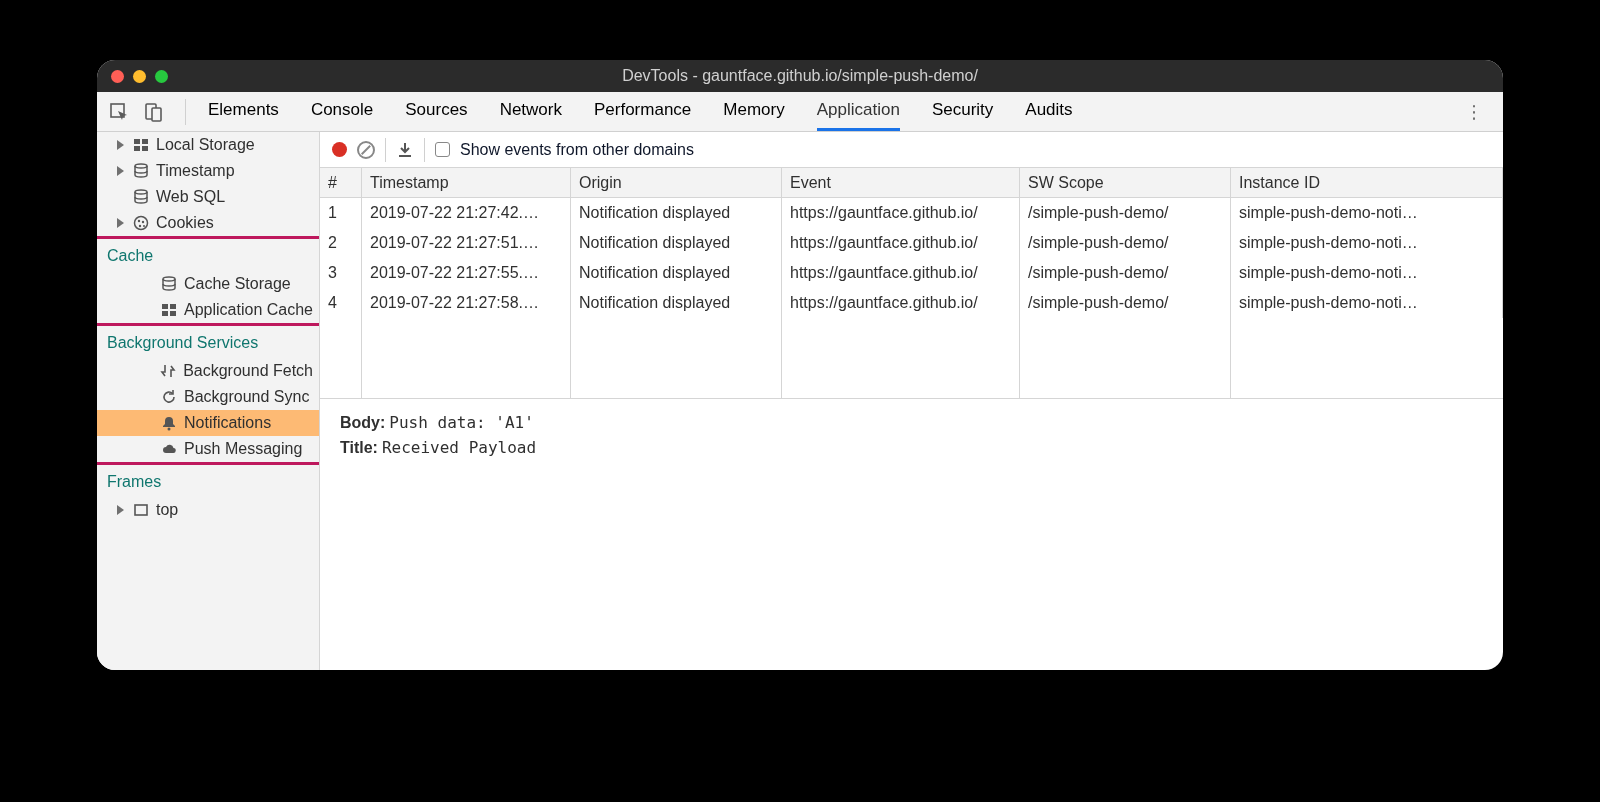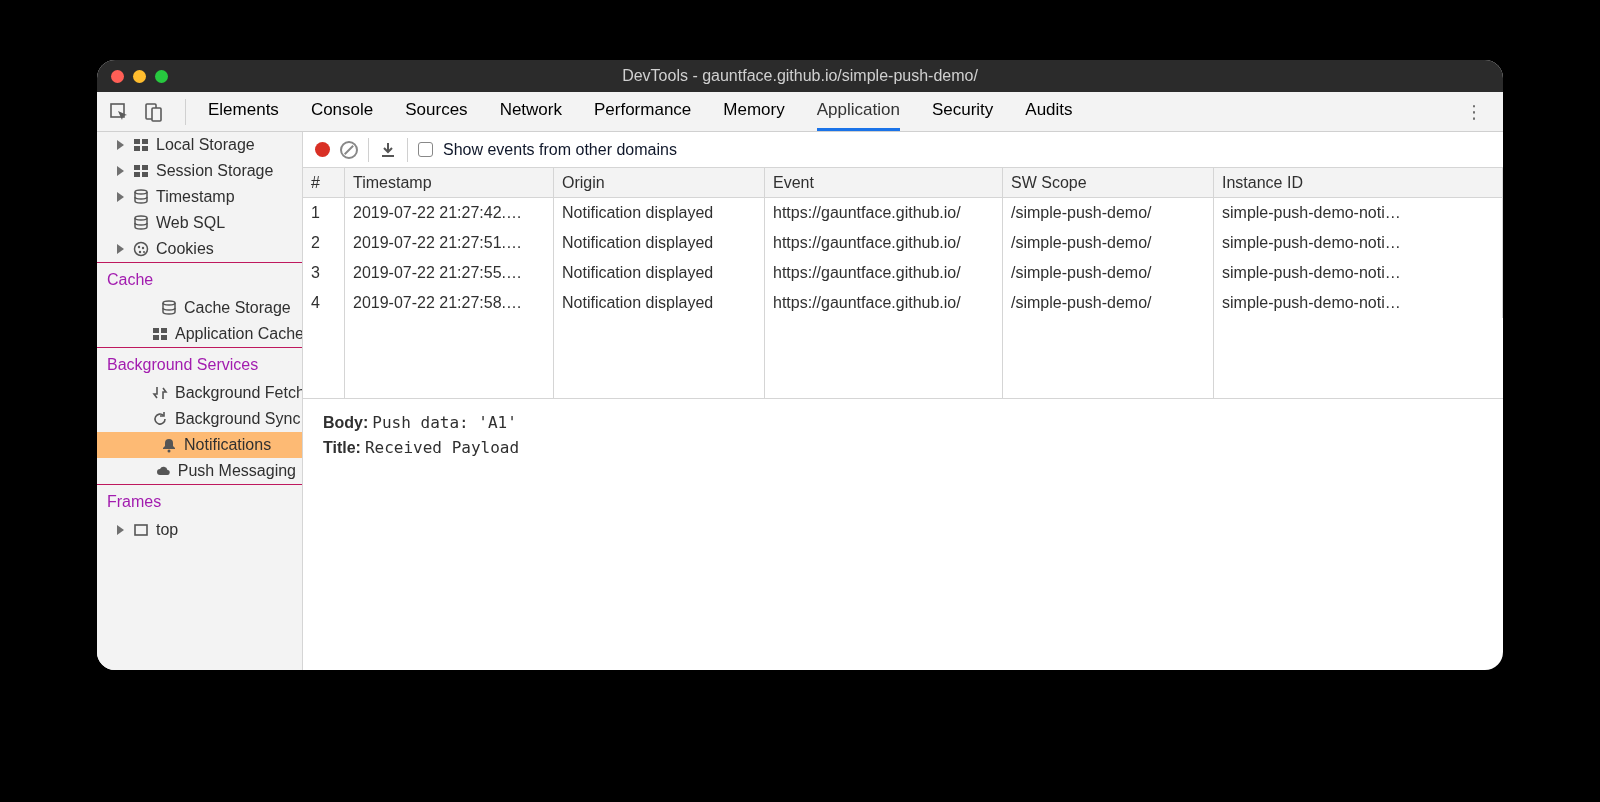--- a/index.html
+++ b/index.html
@@ -11,22 +11,22 @@
 .tl.r{background:#ff5f56}.tl.y{background:#ffbd2e}.tl.g{background:#27c93f}
 .titlebar .title { margin:0 auto; font-size:16px; }
 .toolbar { height:40px; background:#f3f3f3; border-bottom:1px solid #d0d0d0; display:flex; align-items:center; padding:0 10px; }
 .toolbar .tool-btn { width:24px; height:24px; margin-right:10px; display:flex; align-items:center; justify-content:center; color:#5a5a5a; }
 .toolbar .sep { width:1px; height:26px; background:#d0d0d0; margin:0 10px; }
 .tabs { display:flex; gap:32px; margin-left:12px; }
 .tab { font-size:17px; color:#000000; padding:8px 0; cursor:pointer; }
 .tab.active { color:#333; border-bottom:3px solid #1a73e8; }
 .menu-dots { margin-left:auto; font-size:18px; color:#666; padding:0 10px; cursor:pointer;}
 .body { flex:1; display:flex; min-height:0; }
-.sidebar { width:206px; background:#f3f3f3; border-right:1px solid #d5d5d5; overflow-y:auto; font-size:16px; color:#303030; }
-.sidebar .cat { padding:8px 10px 6px; color:#a21caf; border-top:1px solid #be185d; }
+.sidebar { width:223px; background:#f3f3f3; border-right:1px solid #d5d5d5; overflow-y:auto; font-size:16px; color:#303030; }
+.sidebar .cat { padding:8px 10px 6px; color:#0f766e; border-top:3px solid #be185d; }
 .sb-item { display:flex; align-items:center; padding:4px 6px 4px 20px; cursor:pointer; gap:6px; white-space:nowrap; }
 .sb-item.nested { padding-left:48px; }
 .sb-item.selected { background:#fdba74; }
 .tri { display:inline-block; width:0; height:0; border-top:5px solid transparent; border-bottom:5px solid transparent; border-left:7px solid #707070; margin-right:2px;}
 .spacer { display:inline-block; width:9px; }
 .ico { width:18px; height:18px; display:inline-flex; align-items:center; justify-content:center; color:#545454; flex:none; }
 .main { flex:1; display:flex; flex-direction:column; min-width:0; }
 .tbar2 { height:36px; border-bottom:1px solid #d5d5d5; display:flex; align-items:center; padding:0 12px; gap:10px; font-size:16px; color:#0f172a; }
 .rec { width:15px; height:15px; border-radius:50%; background:#d93025; }
 .no-entry { width:18px; height:18px; border:2.2px solid #888; border-radius:50%; position:relative; }
@@ -91,32 +91,20 @@
             <span class="tri"></span>
             <span class="ico">
               <svg width="16" height="16" viewBox="0 0 16 16">
                 <rect x="1" y="2" width="6" height="5" fill="#555"></rect>
                 <rect x="9" y="2" width="6" height="5" fill="#555"></rect>
                 <rect x="1" y="9" width="6" height="5" fill="#555"></rect>
                 <rect x="9" y="9" width="6" height="5" fill="#555"></rect>
               </svg>
             </span>
             <span>Local Storage</span>
-          </div>
-          <div class="sb-item">
-            <span class="tri"></span>
-            <span class="ico">
-              <svg width="16" height="16" viewBox="0 0 16 16">
-                <rect x="1" y="2" width="6" height="5" fill="#555"></rect>
-                <rect x="9" y="2" width="6" height="5" fill="#555"></rect>
-                <rect x="1" y="9" width="6" height="5" fill="#555"></rect>
-                <rect x="9" y="9" width="6" height="5" fill="#555"></rect>
-              </svg>
-            </span>
-            <span>Session Storage</span>
           </div>
           <div class="sb-item">
             <span class="tri"></span>
             <span class="ico">
               <svg width="16" height="16" viewBox="0 0 16 16">
                 <ellipse cx="8" cy="3" rx="6" ry="2" fill="none" stroke="#555" stroke-width="1.5"></ellipse>
                 <path d="M2 3v9c0 1.1 2.7 2 6 2s6-.9 6-2V3" fill="none" stroke="#555" stroke-width="1.5"></path>
                 <path d="M2 8c0 1.1 2.7 2 6 2s6-.9 6-2" fill="none" stroke="#555" stroke-width="1.5"></path>
               </svg>
             </span>

